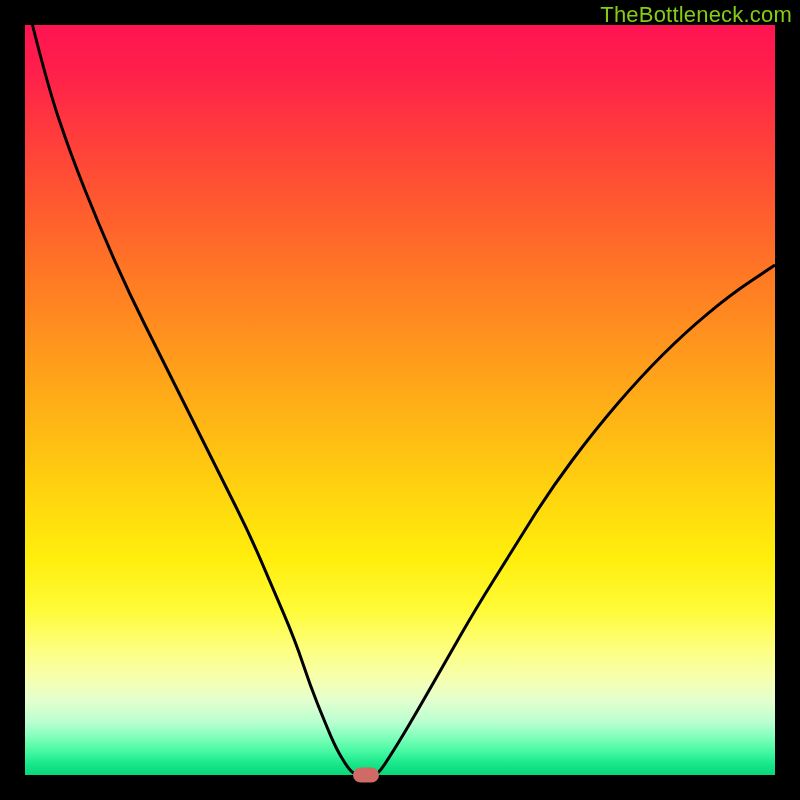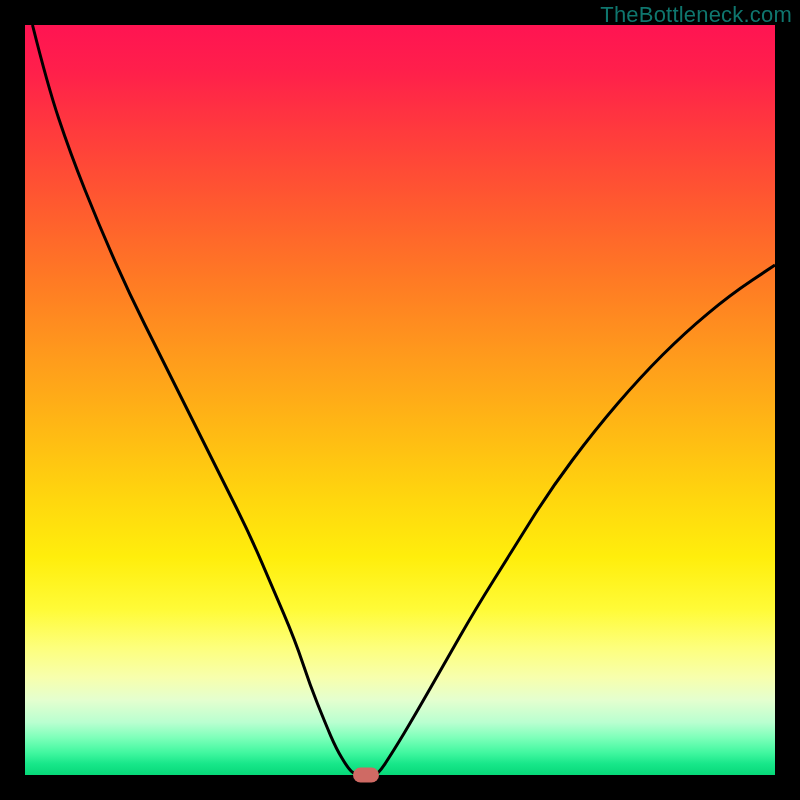--- a/index.html
+++ b/index.html
@@ -45,21 +45,21 @@
       #7effba 95%,
       #42f7a0 97%,
       #18e78a 98.5%,
       #06d878 100%
     );
   }
   .watermark {
     position: absolute;
     top: 2px;
     right: 8px;
-    color: #0f766e;
+    color: #84cc16;
     font-size: 22px;
     font-weight: 500;
     letter-spacing: 0.2px;
     user-select: none;
   }
   svg.curve {
     position: absolute;
     left: 0;
     top: 0;
     width: 750px;

